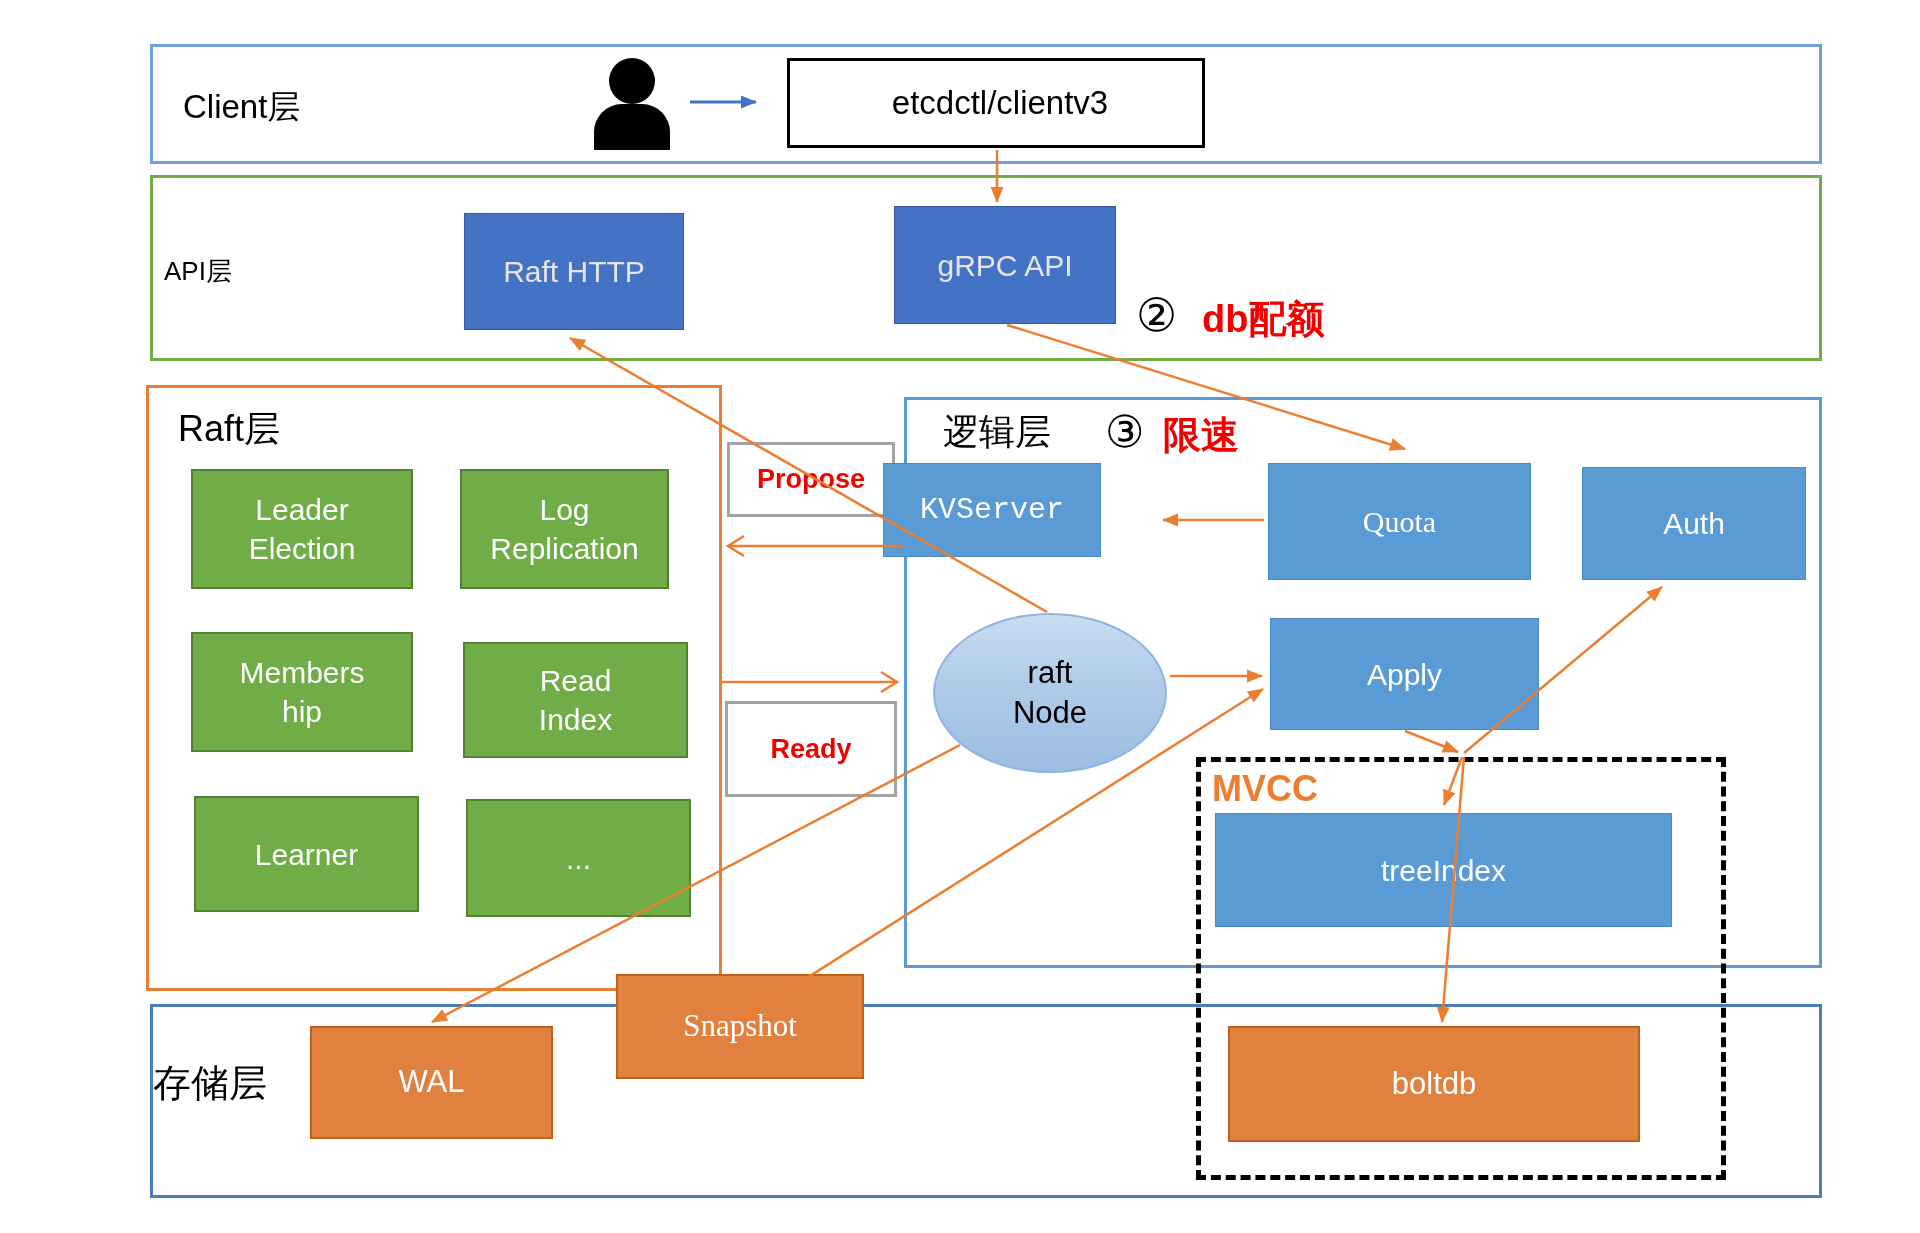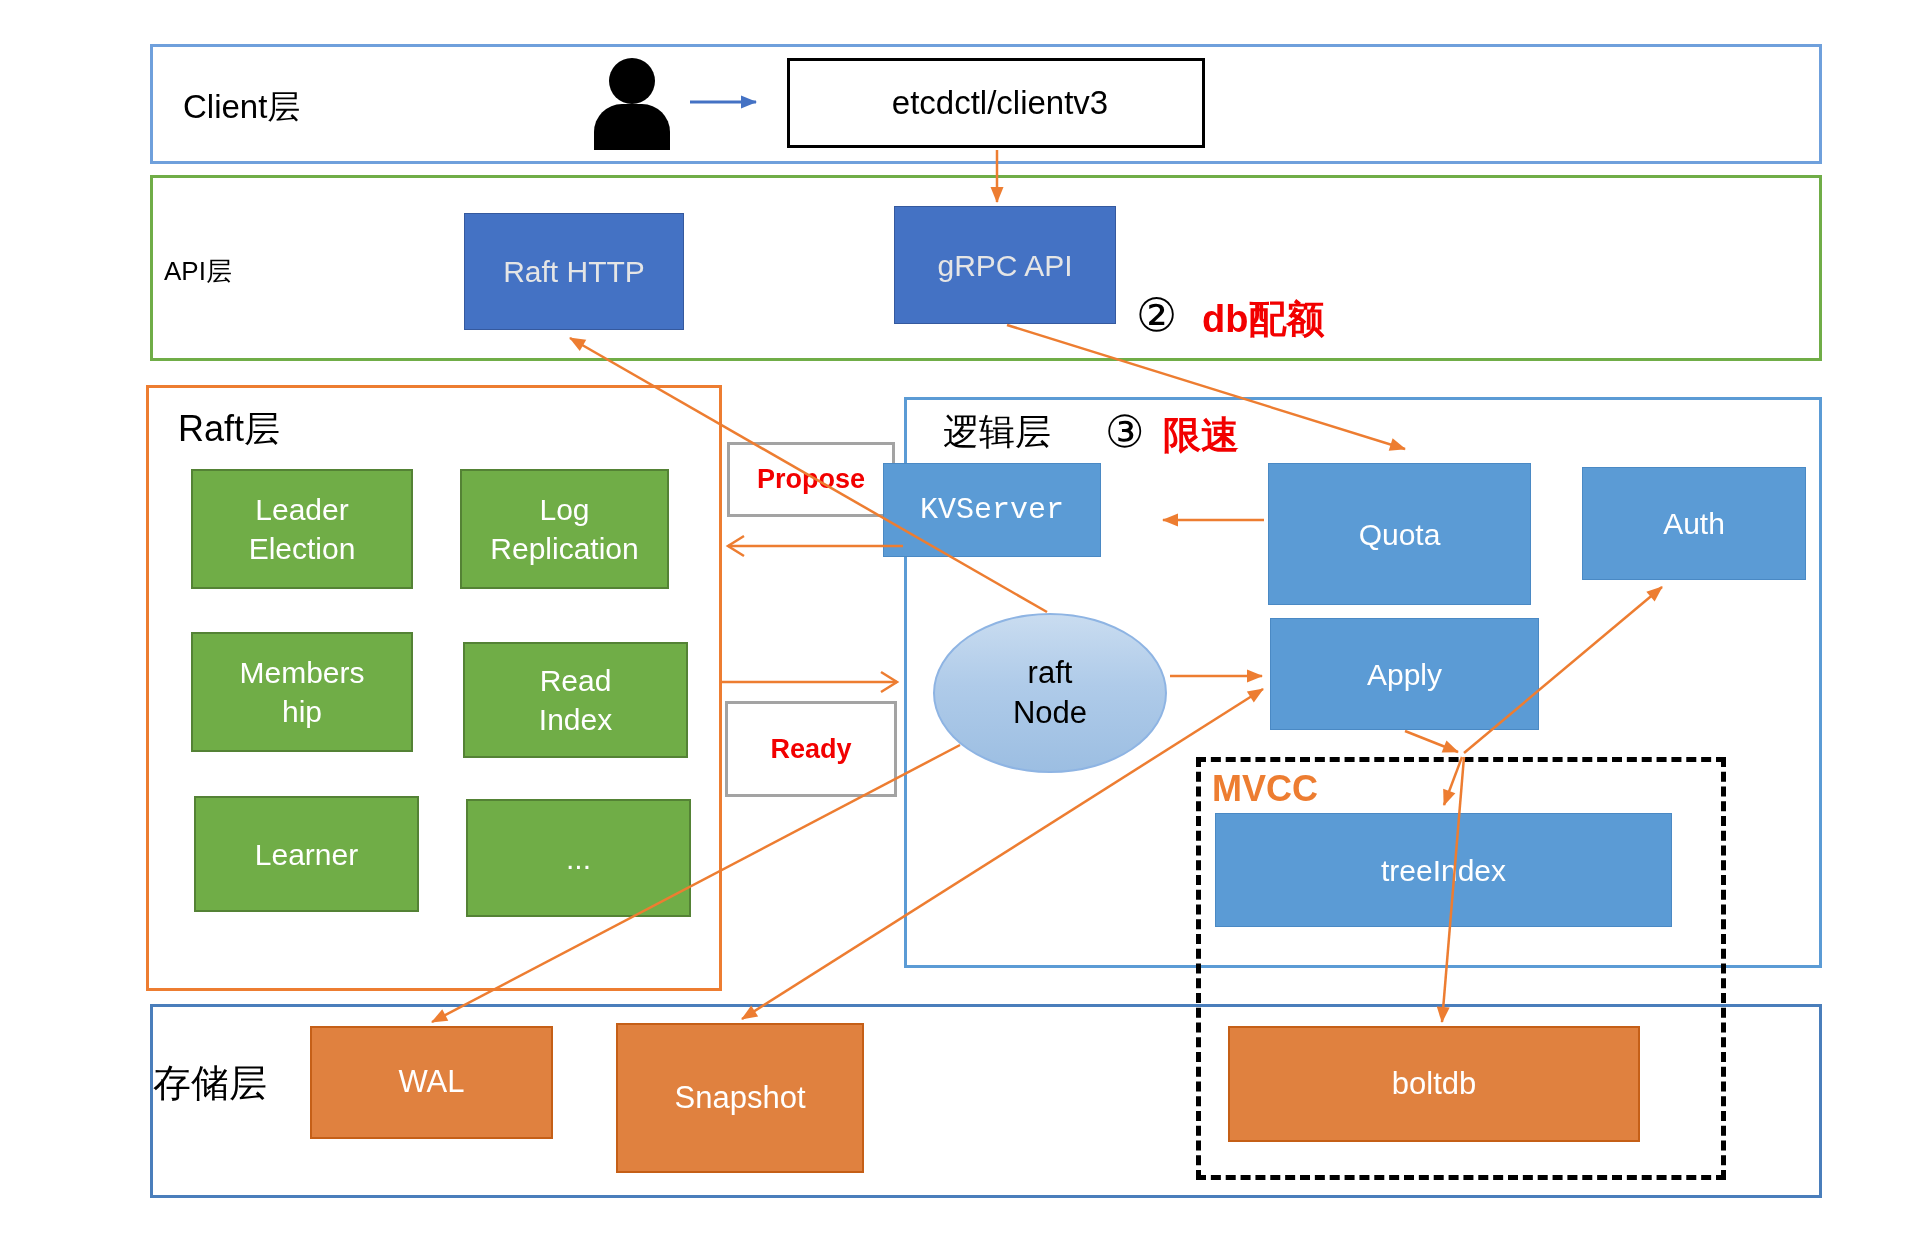--- a/index.html
+++ b/index.html
@@ -68,30 +68,30 @@
 Index</div>
   <div class="abs box box-green mid" style="left:194px;top:796px;width:225px;height:116px;">Learner</div>
   <div class="abs box box-green mid" style="left:466px;top:799px;width:225px;height:118px;">...</div>
 
   <div class="abs label-box mid" style="left:727px;top:442px;width:168px;height:75px;">Propose</div>
   <div class="abs label-box mid" style="left:725px;top:701px;width:172px;height:96px;">Ready</div>
 
   <div class="abs circnum mid" style="left:1105px;top:406px;font-size:44px;">③</div>
   <div class="abs redtext mid" style="left:1163px;top:410px;font-size:38px;">限速</div>
   <div class="abs box box-blue mid" style="left:883px;top:463px;width:218px;height:94px;font-family:Liberation Mono, monospace;">KVServer</div>
-  <div class="abs box box-blue mid" style="left:1268px;top:463px;width:263px;height:142px;">Quota</div>
+  <div class="abs box box-blue mid" style="left:1268px;top:463px;width:263px;height:117px;font-family:Liberation Serif, serif;">Quota</div>
   <div class="abs box box-blue mid" style="left:1582px;top:467px;width:224px;height:113px;">Auth</div>
   <div class="abs box box-blue mid" style="left:1270px;top:618px;width:269px;height:112px;">Apply</div>
   <div class="abs box ellipse mid" style="left:933px;top:613px;width:234px;height:160px;">raft
 Node</div>
   <div class="abs mvcc-label mid" style="left:1212px;top:768px;">MVCC</div>
   <div class="abs box box-blue mid" style="left:1215px;top:813px;width:457px;height:114px;">treeIndex</div>
 
   <div class="abs box box-orange mid" style="left:302px;top:1026px;width:243px;height:113px;">WAL</div>
-  <div class="abs box box-orange mid" style="left:608px;top:1023px;width:248px;height:150px;">Snapshot</div>
+  <div class="abs box box-orange mid" style="left:608px;top:974px;width:248px;height:105px;font-family:Liberation Serif, serif;">Snapshot</div>
   <div class="abs box box-orange mid" style="left:1220px;top:1026px;width:412px;height:116px;">boltdb</div>
 
   <svg class="overlay" width="1920" height="1233" viewBox="0 0 1920 1233">
     <defs>
       <marker id="m-solid" markerUnits="userSpaceOnUse" markerWidth="18" markerHeight="15" refX="16" refY="7.5" orient="auto-start-reverse">
         <path d="M1,1 L17,7.5 L1,14 z" fill="#ED7D31"></path>
       </marker>
       <marker id="m-open" markerUnits="userSpaceOnUse" markerWidth="24" markerHeight="26" refX="21" refY="13" orient="auto">
         <path d="M5,3 L21,13 L5,23" fill="none" stroke="#ED7D31" stroke-width="2.5"></path>
       </marker>

